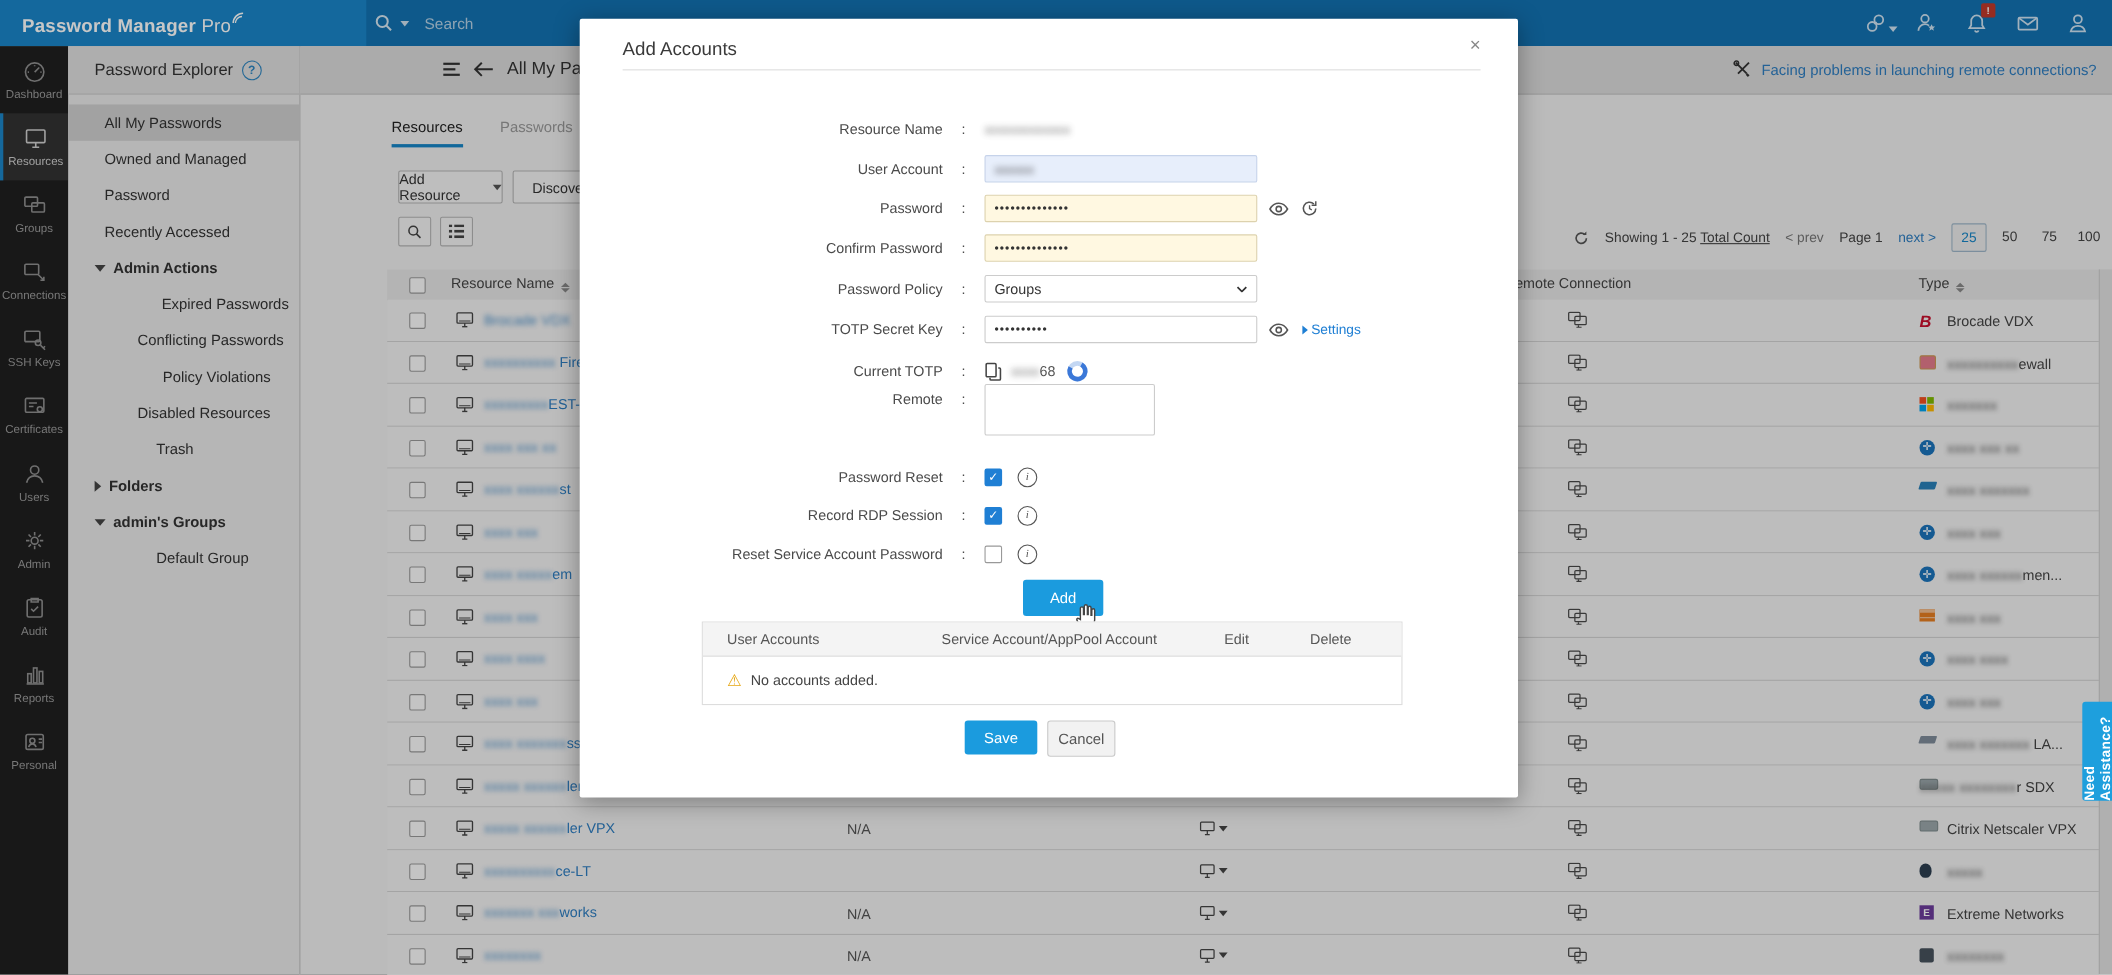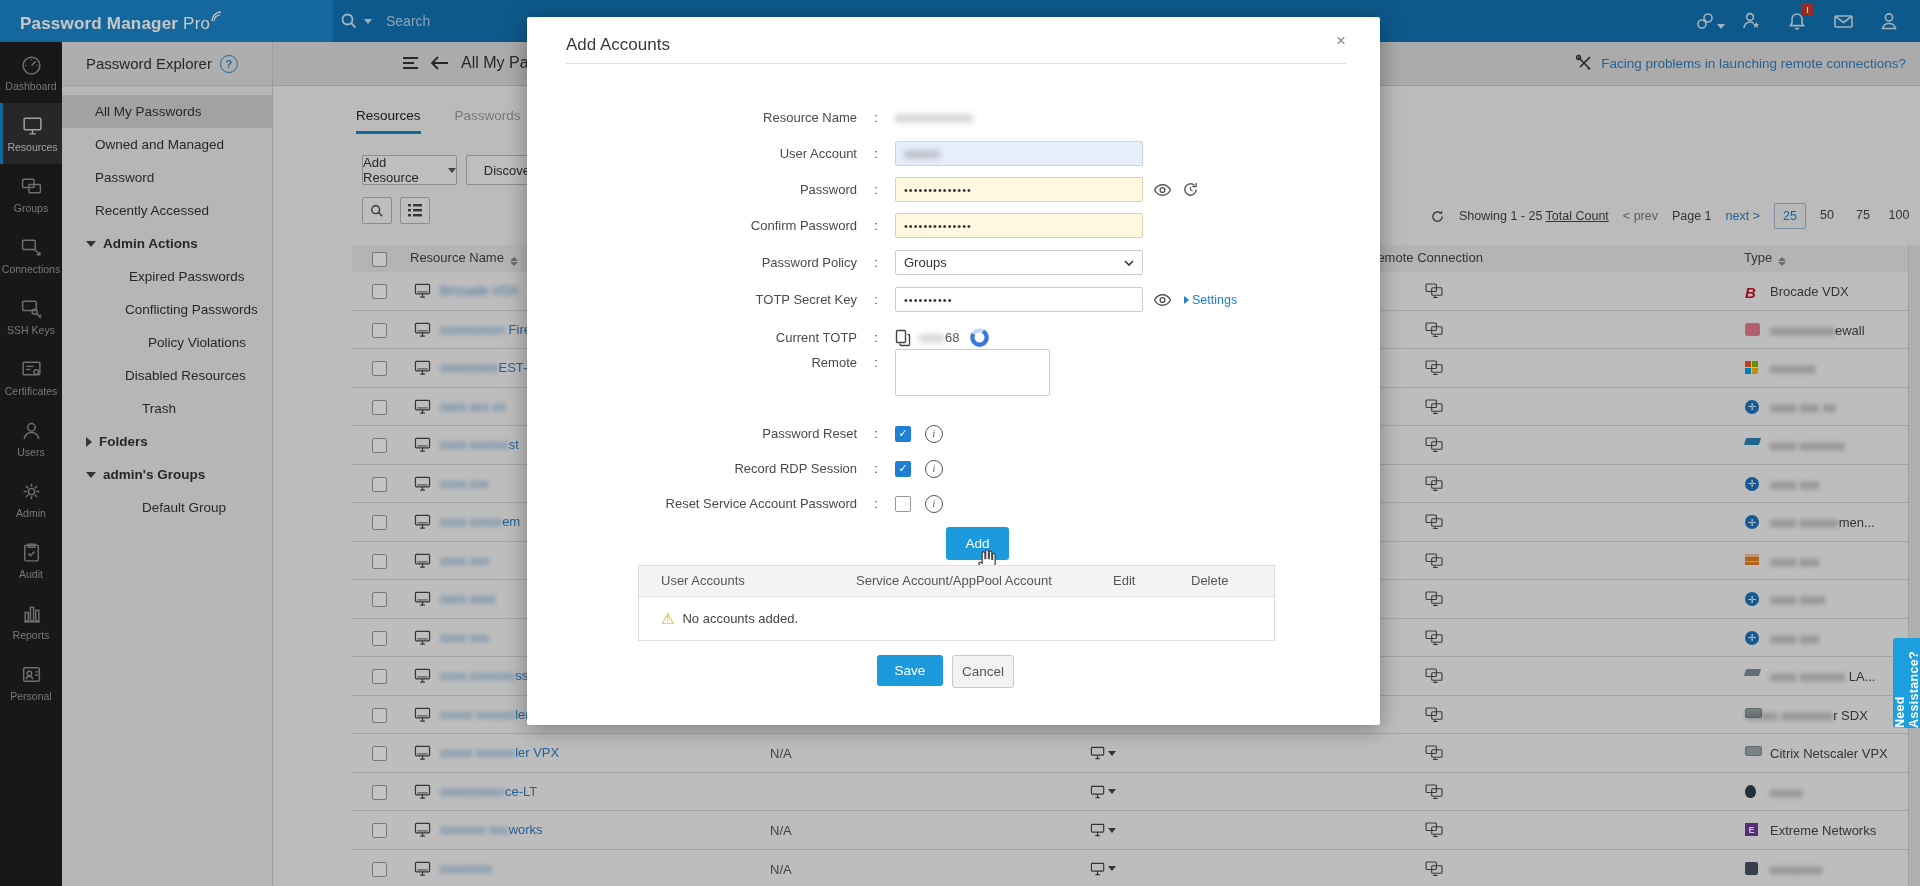--- a/index.html
+++ b/index.html
@@ -260,21 +260,21 @@
       <div class="expitem" style="padding-left: 33px;">
         <span>Password</span>
       </div>
       <div class="expitem" style="padding-left: 33px;">
         <span>Recently Accessed</span>
       </div>
       <div class="expitem" style="padding-left: 24px; font-weight: 600;">
         <span class="tri down"></span>
         <span>Admin Actions</span>
       </div>
-      <div class="expitem" style="padding-left: 67px;">
+      <div class="expitem" style="padding-left: 85px;">
         <span>Expired Passwords</span>
       </div>
       <div class="expitem" style="padding-left: 63px;">
         <span>Conflicting Passwords</span>
       </div>
       <div class="expitem" style="padding-left: 86px;">
         <span>Policy Violations</span>
       </div>
       <div class="expitem" style="padding-left: 63px;">
         <span>Disabled Resources</span>
@@ -824,21 +824,21 @@
     <span class="chk on">✓</span>
     <span class="info">i</span>
   </div>
   <div class="frow" style="top:473px;">
     <span class="flabel">Reset Service Account Password</span>
       <span class="fcolon"></span>
     <span class="chk off"></span>
     <span class="info">i</span>
   </div>
 
-  <div class="abs bluebtn" style="left:419px;top:510px;width:63px;height:33px;">
+  <div class="abs bluebtn" style="left:403px;top:510px;width:73px;height:33px;">
     <span>Add</span>
   </div>
   <svg class="abs" style="left:448px;top:530px;" width="24" height="26" viewBox="0 0 20 22">
     <path d="M8.5 20c-1.6 0-3-.9-3.6-2.3L3.2 14c-.3-.8.5-1.5 1.2-1.1l1.5.8V5.2c0-.7.5-1.2 1.2-1.2s1.2.5 1.2 1.2v4.6h.6V3.6c0-.7.5-1.2 1.2-1.2s1.2.5 1.2 1.2v6.2h.6V4.6c0-.6.5-1.1 1.1-1.1s1.1.5 1.1 1.1v5.8h.6V6.5c0-.6.5-1.1 1.1-1.1s1.1.5 1.1 1.1V14c0 3.3-2.7 6-6 6z" fill="#fff" stroke="#444" stroke-width="1.1"></path>
   </svg>
 
   <div class="abs" id="mtable">
     <div id="mthead">
       <span style="left:22px;">User Accounts</span>
       <span style="left:217px;">Service Account/AppPool Account</span>

